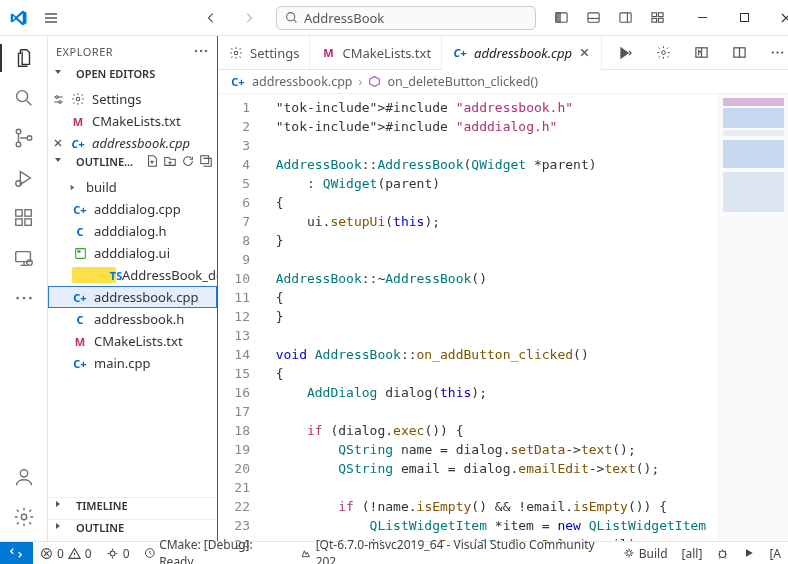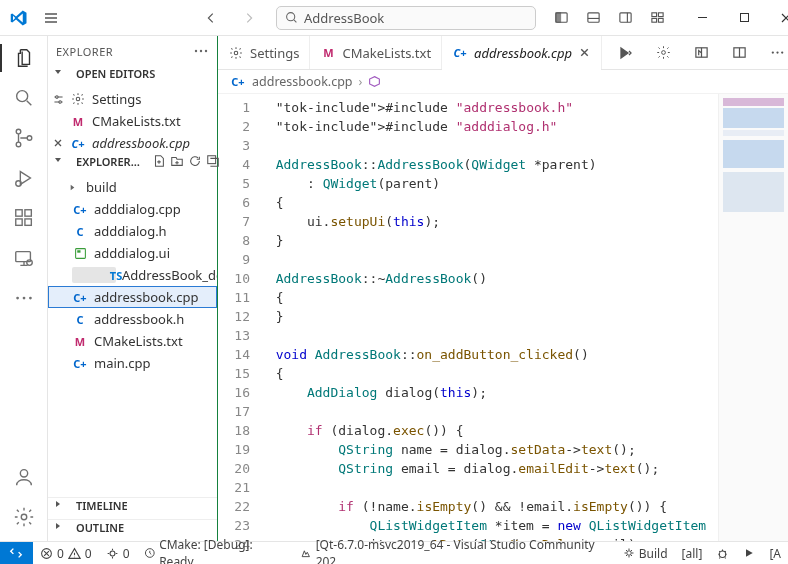--- a/index.html
+++ b/index.html
@@ -31,21 +31,21 @@
   .tree-item { height:22px; display:flex; align-items:center; padding-left:22px; gap:6px; position:relative; }
   .tree-item.ind2 { padding-left:24px; }
   .tree-item.build { padding-left:16px; }
   .tree-item.active-open { font-style:italic; }
   .tree-item.selected { background:#e4eefb; outline:1px solid #2a7ad4; outline-offset:-1px; }
   .tree-item .closex { position:absolute; left:4px; color:#555;}
   .file-ico { width:16px; height:16px; display:flex; align-items:center; justify-content:center; font-size:10px; font-weight:700; border-radius:2px; flex-shrink:0; }
   .ico-c { color:#0066cc; } 
   .ico-cpp { color:#0066cc; }
   .ico-m { color:#c02a6e; }
-  .ico-ts { color:#0078d4; background:#e5e5e5;padding-left:44px; }
+  .ico-ts { color:#0078d4; background:#fde047;padding-left:44px; }
   .ico-ui { color:#3a9d3a; }
   .ico-file { color:#888; }
   .mini-label { font-size:11px; font-weight:700;}
 
   .outline-head, .timeline-head { border-top:1px solid #eee; }
 
   .editor-area { flex:1; display:flex; flex-direction:column; min-width:0; }
   .tabs { height:34px; display:flex; align-items:stretch; border-bottom:1px solid #e5e5e5; }
   .tab { display:flex; align-items:center; padding:0 10px; gap:6px; border-right:1px solid #eee; font-size:13px; color:#555; position:relative; }
   .tab.active { color:#222; }
@@ -276,21 +276,21 @@
           <span style="font-style: italic;">addressbook.cpp</span>
         </div>
       </div>
 
     <div class="section-head">
       <span class="chev">
           <svg width="12" height="12" viewBox="0 0 12 12" fill="currentColor">
             <path d="M3 4l3 4 3-4z"></path>
           </svg>
         </span>
-      <span>EXPLORER…</span>
+      <span>OUTLINE…</span>
       <span class="right-icons">
         <span>
             <svg width="14" height="14" viewBox="0 0 16 16" fill="none" stroke="#555" stroke-width="1.2">
               <path d="M4 2h6l3 3v9H4z"></path>
               <path d="M8 7v4M6 9h4"></path>
             </svg>
           </span>
         <span>
             <svg width="14" height="14" viewBox="0 0 16 16" fill="none" stroke="#555" stroke-width="1.2">
               <path d="M2 4h5l1 2h6v7H2z"></path>
@@ -436,20 +436,21 @@
       </div>
     </div>
 
     <div class="breadcrumb">
       <span class="file-ico mini-label ico-cpp">C+</span>
       <span>addressbook.cpp</span>
       <span class="sep">›</span>
       <svg width="13" height="13" viewBox="0 0 16 16" fill="none" stroke="#a15bbf" stroke-width="1.4">
           <path d="M8 2l6 3v6l-6 3-6-3V5z"></path>
         </svg>
+      <span>on_deleteButton_clicked()</span>
     </div>
 
     <div class="code-wrap">
       <div class="gutter" id="gutter">1<br>2<br>3<br>4<br>5<br>6<br>7<br>8<br>9<br>10<br>11<br>12<br>13<br>14<br>15<br>16<br>17<br>18<br>19<br>20<br>21<br>22<br>23<br>24<br></div>
       <div class="code" id="code">  <span class="&lt;span">"tok-include"</span>&gt;#include <span class="tok-str">"addressbook.h"</span>
   <span class="&lt;span">"tok-include"</span>&gt;#include <span class="tok-str">"adddialog.h"</span>
   
   <span class="tok-type">AddressBook</span>::<span class="tok-type">AddressBook</span>(<span class="tok-type">QWidget</span> *parent)
       : <span class="tok-type">QWidget</span>(parent)
   {

